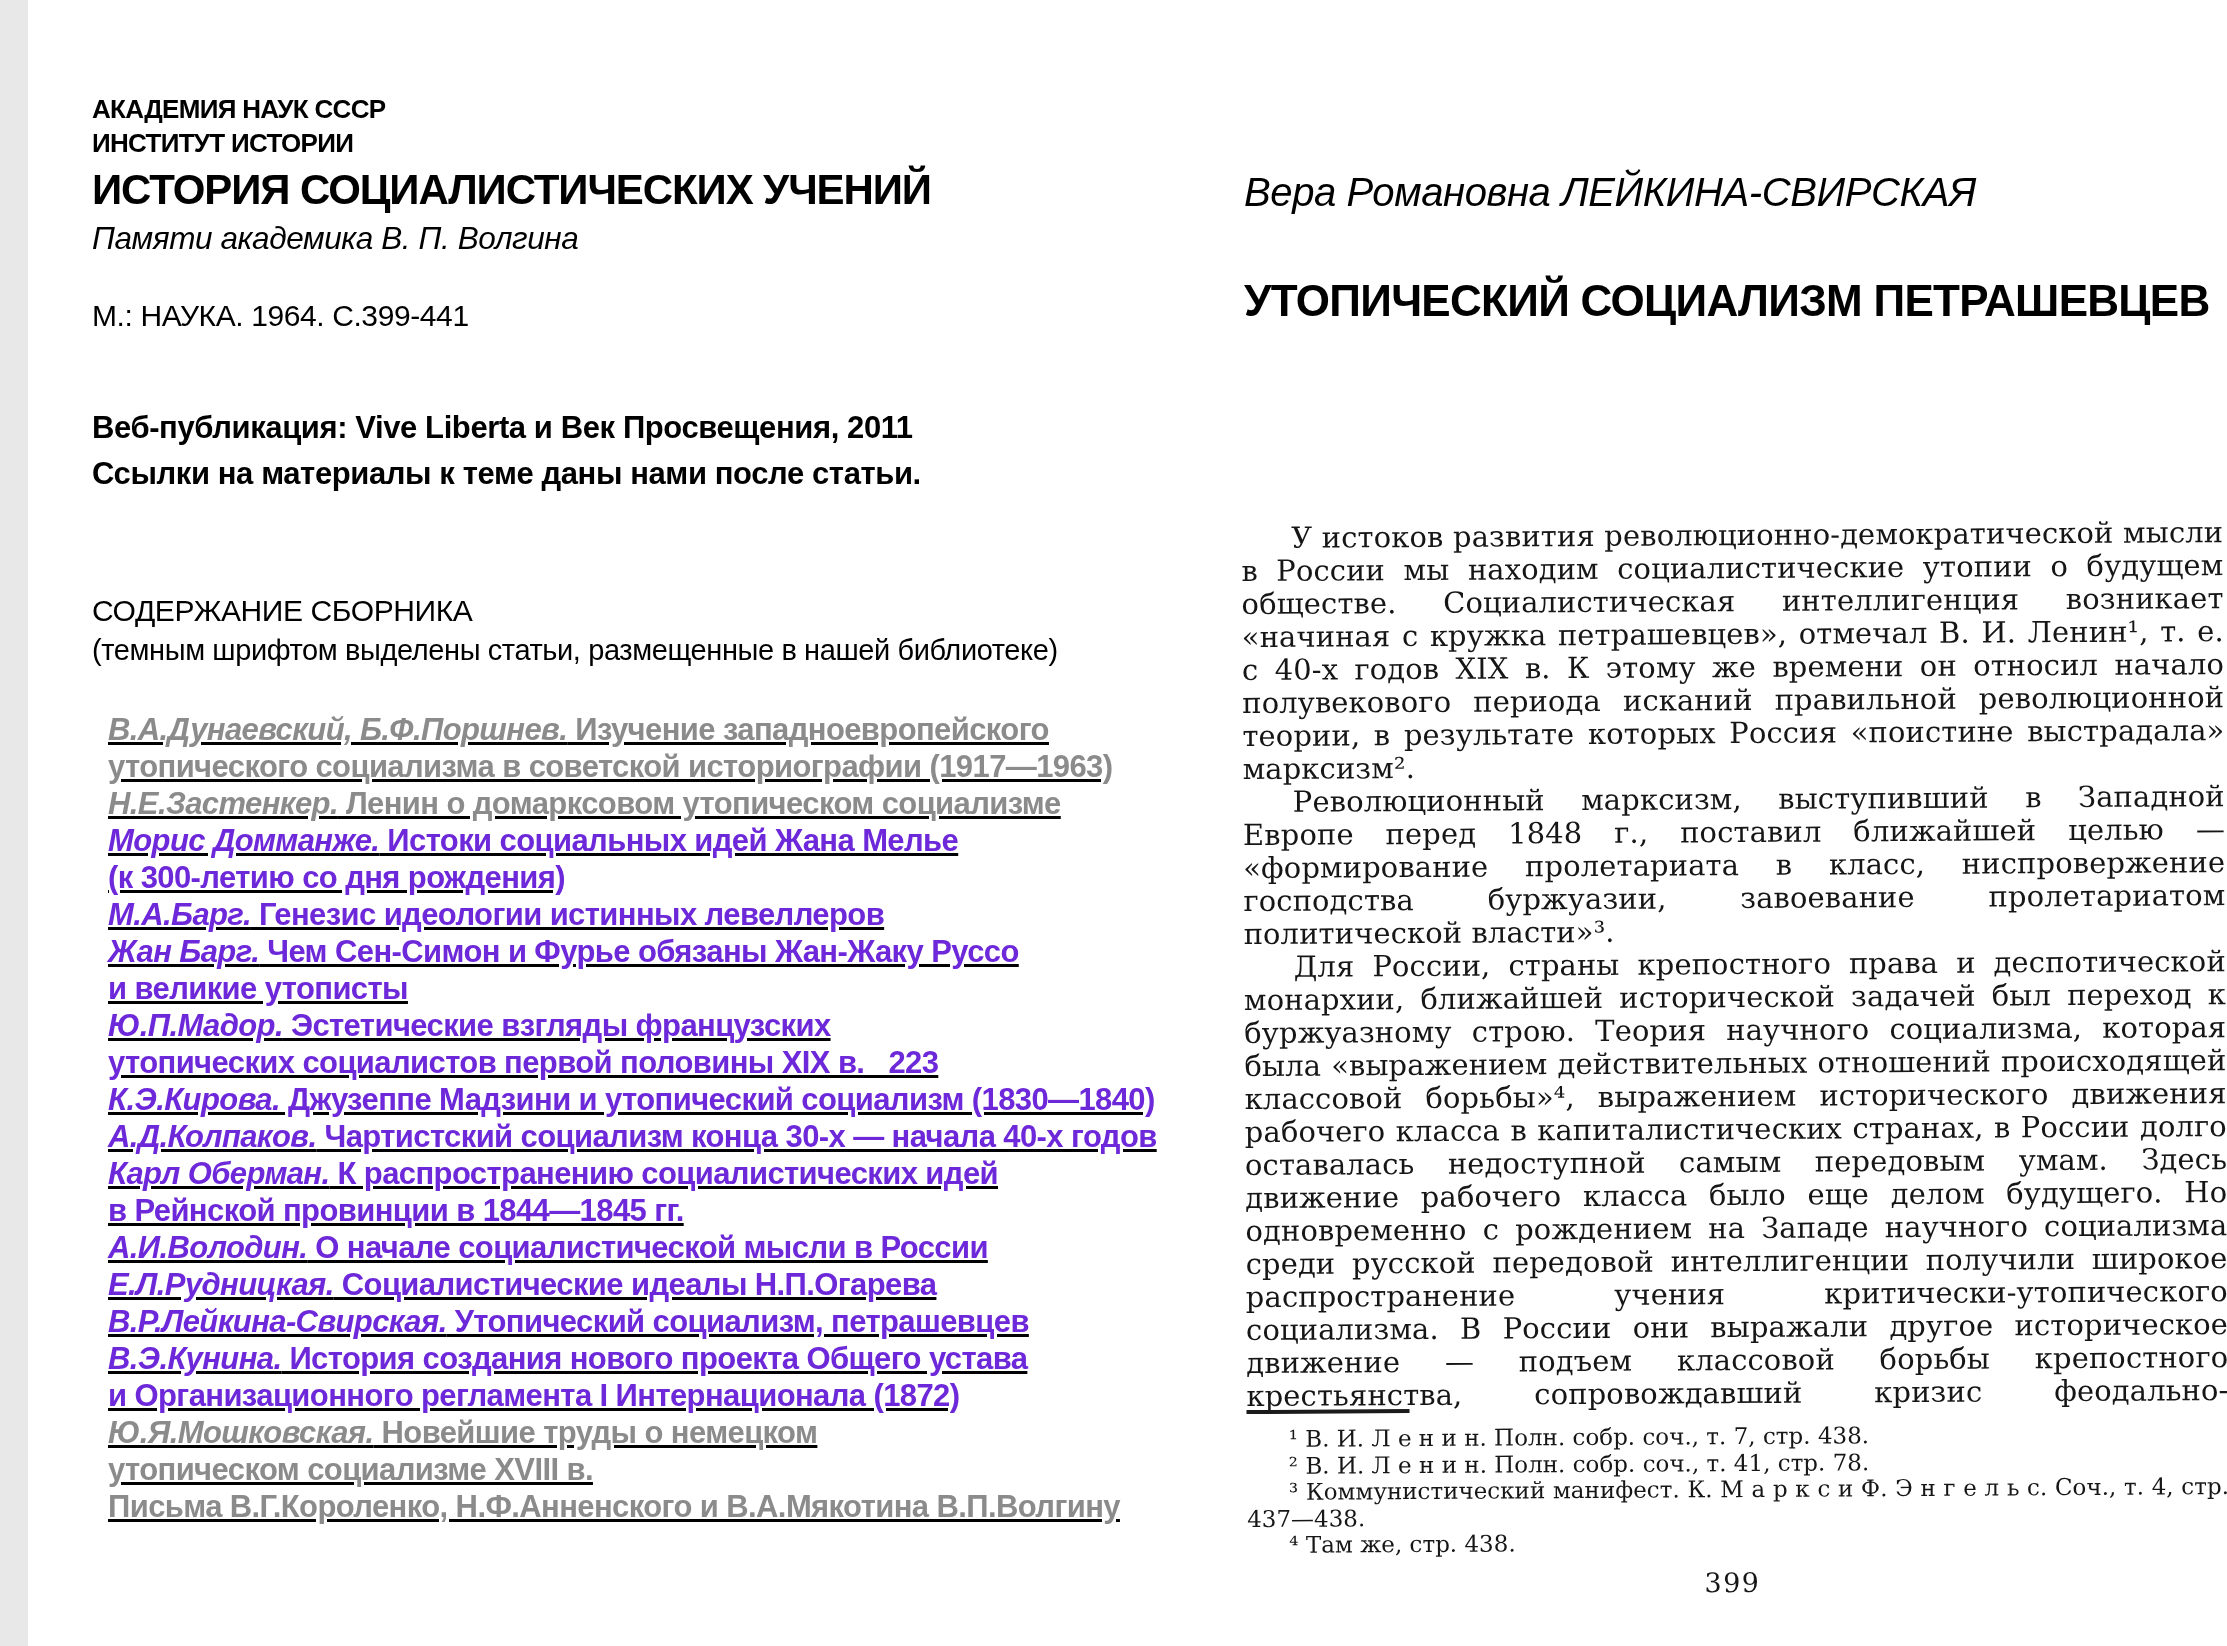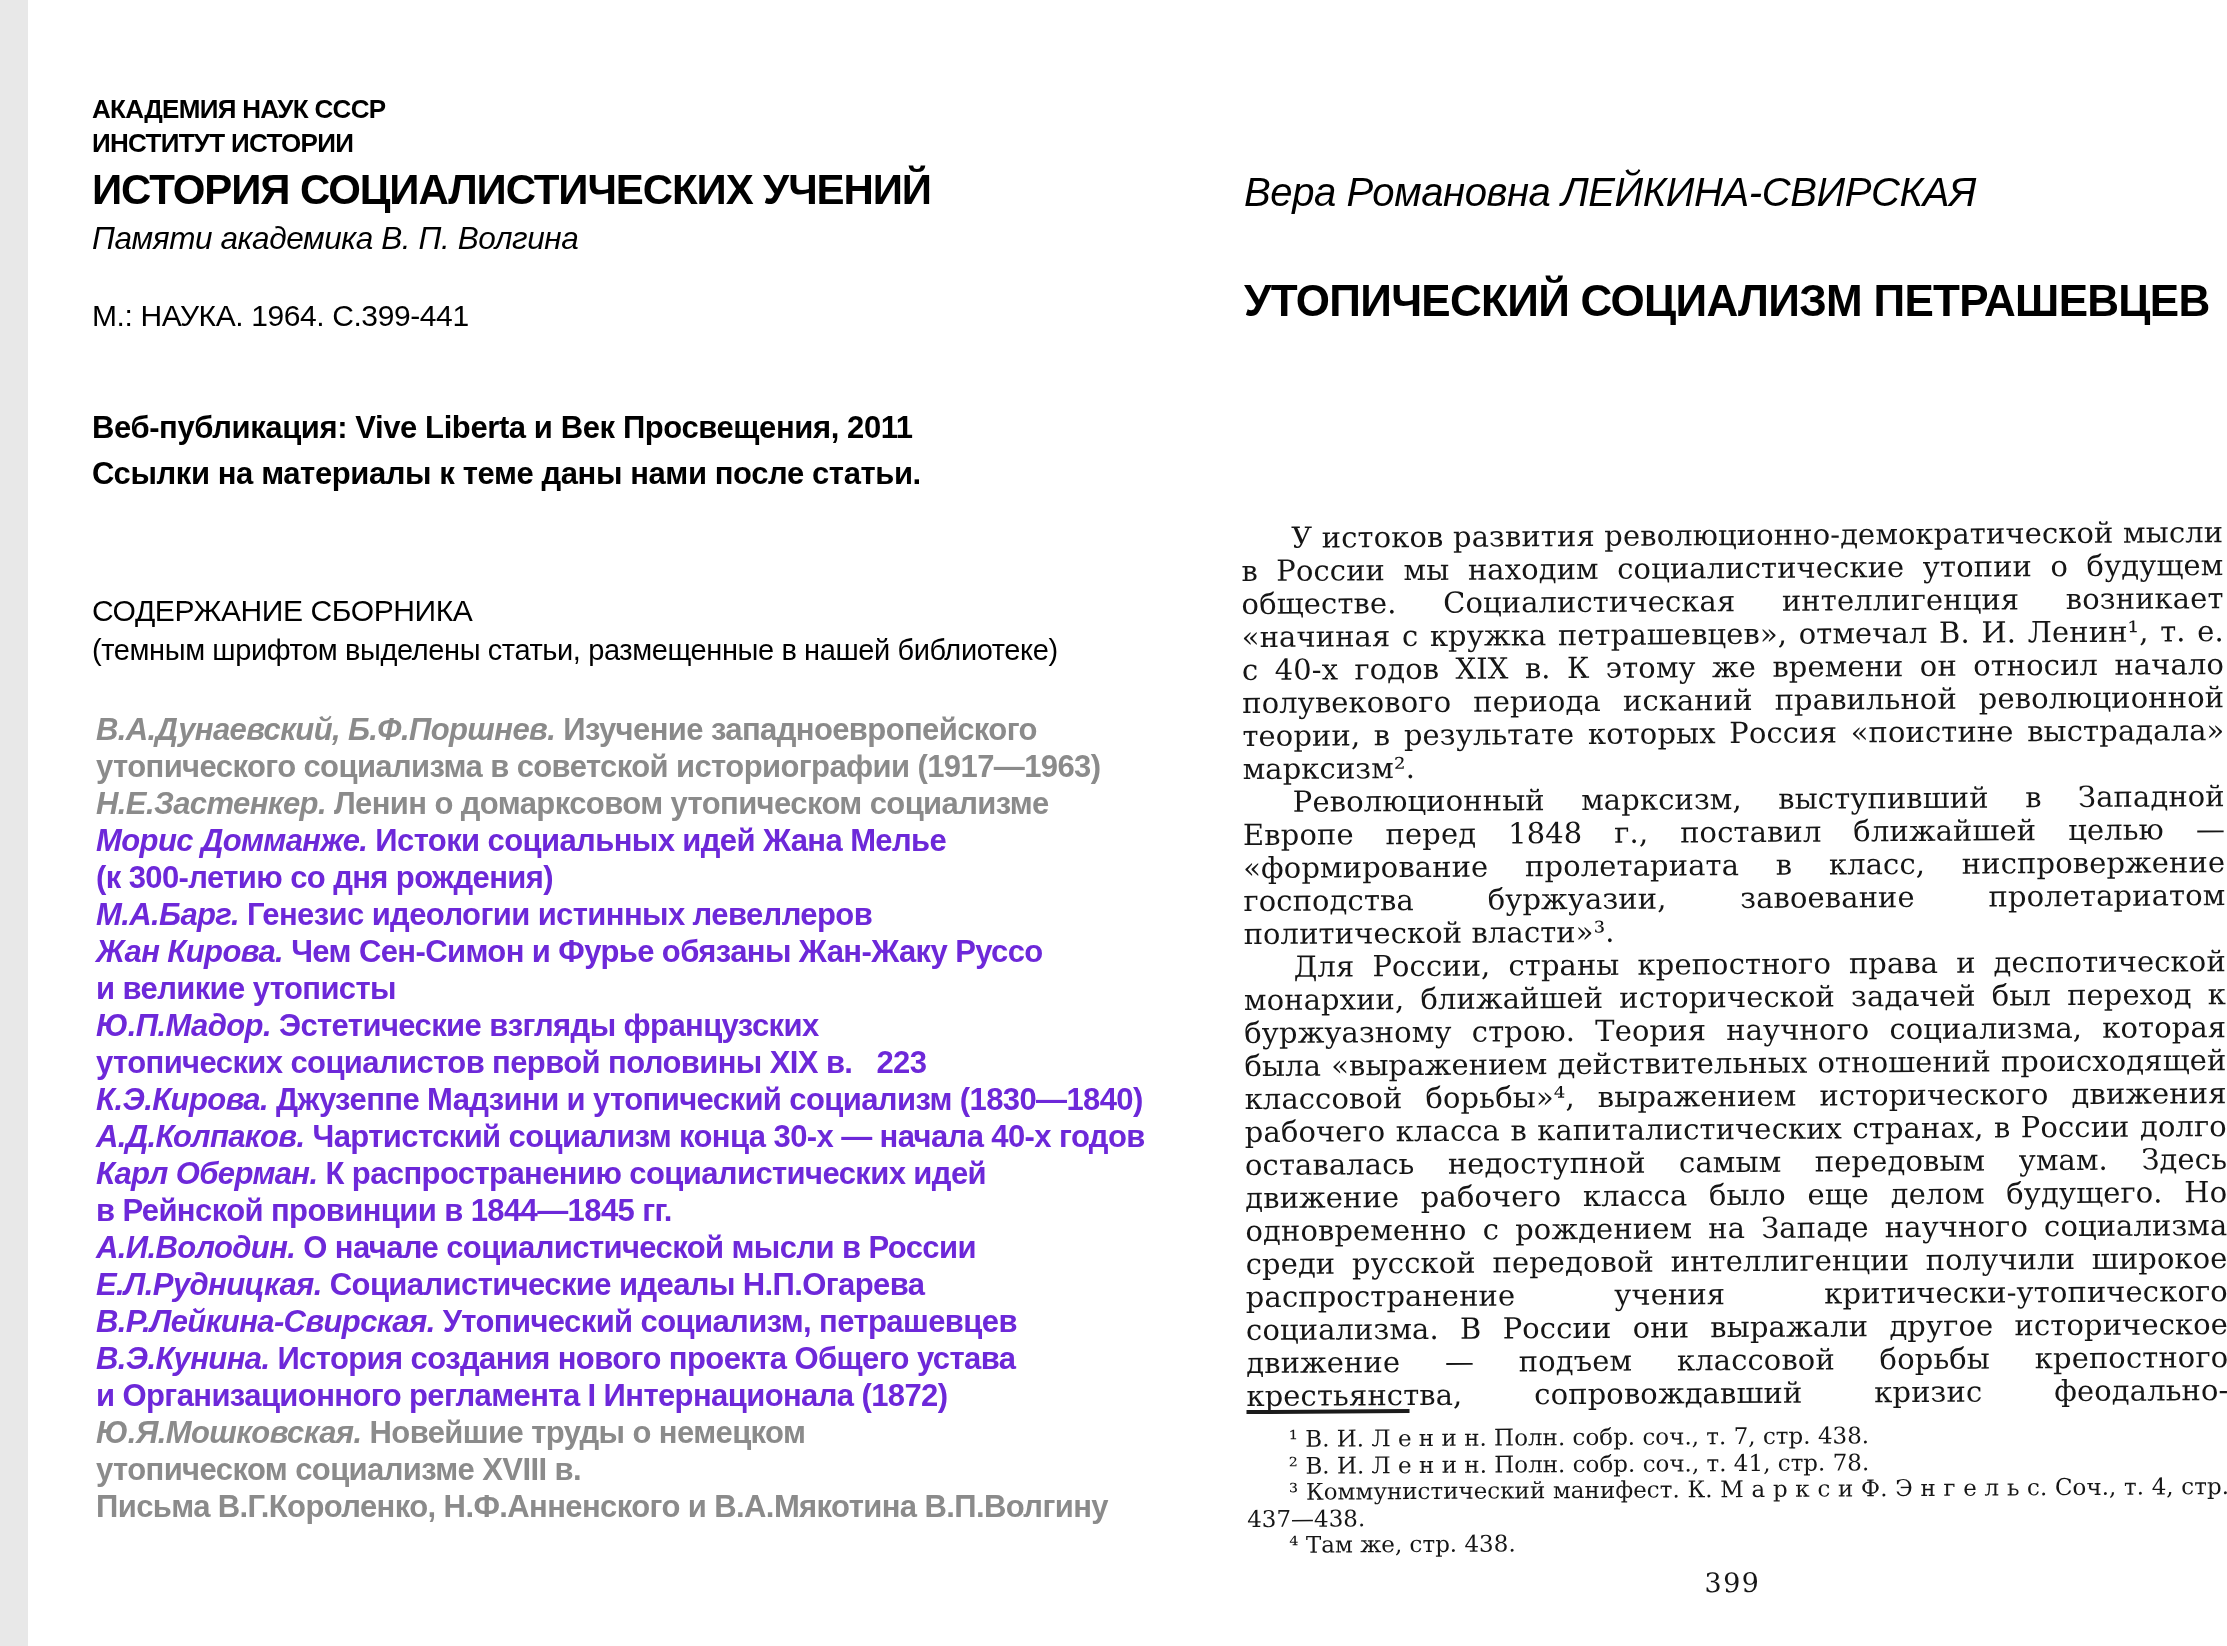--- a/index.html
+++ b/index.html
@@ -13,21 +13,21 @@
   }
   
   .lcol{position:absolute;left:64px;top:0;width:1145px;color:#000;}
   .publisher{position:absolute;left:0;top:92px;font-size:26px;font-weight:bold;line-height:34px;letter-spacing:-0.7px;}
   .book-title{position:absolute;left:0;top:166px;font-size:42px;font-weight:bold;letter-spacing:-1.1px;white-space:nowrap;}
   .dedication{position:absolute;left:0;top:220px;font-size:31.5px;font-style:italic;letter-spacing:-0.4px;white-space:nowrap;}
   .imprint{position:absolute;left:0;top:299px;font-size:30px;letter-spacing:-0.4px;white-space:nowrap;}
   .webpub{position:absolute;left:0;top:405px;font-size:31px;font-weight:bold;line-height:46px;letter-spacing:-0.4px;}
   .toc-heading{position:absolute;left:0;top:594px;font-size:30px;letter-spacing:-0.4px;}
   .toc-note{position:absolute;left:0;top:634px;font-size:29px;letter-spacing:-0.4px;white-space:nowrap;}
-  .toc-list{position:absolute;left:4px;top:711px;font-size:31px;font-weight:bold;line-height:37px;letter-spacing:-0.6px;width:1152px;}
+  .toc-list{position:absolute;left:16px;top:711px;font-size:31px;font-weight:bold;line-height:37px;letter-spacing:-0.6px;width:1152px;text-decoration:underline;}
   .toc-line{white-space:nowrap;}
   .toc-line .toc-author{font-style:italic;}
   .toc-line.dark{color:#6d28d9;}
   .toc-line.gray{color:#8b8b8b;}
   
   .article-author{position:absolute;left:1216px;top:170px;font-size:40px;font-weight:normal;font-style:italic;letter-spacing:-0.4px;white-space:nowrap;color:#000;}
   .article-title{position:absolute;left:1216px;top:276px;font-size:44px;font-weight:bold;letter-spacing:-0.7px;white-space:nowrap;color:#000;}
   
   .scan{position:absolute;left:0;top:0;width:2227px;height:1646px;
         transform:rotate(-0.35deg);transform-origin:1717px 1002px;
@@ -61,21 +61,21 @@
     </div>
     <div class="toc-heading">СОДЕРЖАНИЕ СБОРНИКА</div>
     <div class="toc-note">(темным шрифтом выделены статьи, размещенные в нашей библиотеке)</div>
     <div class="toc-list">
         <div class="toc-line gray"><span class="toc-author">В.А.Дунаевский, Б.Ф.Поршнев.</span><span> Изучение западноевропейского</span></div>
         <div class="toc-line gray"><span>утопического социализма в советской историографии (1917—1963)</span></div>
         <div class="toc-line gray"><span class="toc-author">Н.Е.Застенкер.</span><span> Ленин о домарксовом утопическом социализме</span></div>
         <div class="toc-line dark"><span class="toc-author">Морис Домманже.</span><span> Истоки социальных идей Жана Мелье</span></div>
         <div class="toc-line dark"><span>(к 300-летию со дня рождения)</span></div>
         <div class="toc-line dark"><span class="toc-author">М.А.Барг.</span><span> Генезис идеологии истинных левеллеров</span></div>
-        <div class="toc-line dark"><span class="toc-author">Жан Кирова.</span><span> Чем Сен-Симон и Фурье обязаны Жан-Жаку Руссо</span></div>
+        <div class="toc-line dark"><span class="toc-author">Жан Барг.</span><span> Чем Сен-Симон и Фурье обязаны Жан-Жаку Руссо</span></div>
         <div class="toc-line dark"><span>и великие утописты</span></div>
         <div class="toc-line dark"><span class="toc-author">Ю.П.Мадор.</span><span> Эстетические взгляды французских</span></div>
         <div class="toc-line dark"><span>утопических социалистов первой половины XIX в.&nbsp;&nbsp; 223</span></div>
         <div class="toc-line dark"><span class="toc-author">К.Э.Кирова.</span><span> Джузеппе Мадзини и утопический социализм (1830—1840)</span></div>
         <div class="toc-line dark"><span class="toc-author">А.Д.Колпаков.</span><span> Чартистский социализм конца 30-х — начала 40-х годов</span></div>
         <div class="toc-line dark"><span class="toc-author">Карл Оберман.</span><span> К распространению социалистических идей</span></div>
         <div class="toc-line dark"><span>в Рейнской провинции в 1844—1845 гг.</span></div>
         <div class="toc-line dark"><span class="toc-author">А.И.Володин.</span><span> О начале социалистической мысли в России</span></div>
         <div class="toc-line dark"><span class="toc-author">Е.Л.Рудницкая.</span><span> Социалистические идеалы Н.П.Огарева</span></div>
         <div class="toc-line dark"><span class="toc-author">В.Р.Лейкина-Свирская.</span><span> Утопический социализм, петрашевцев</span></div>

